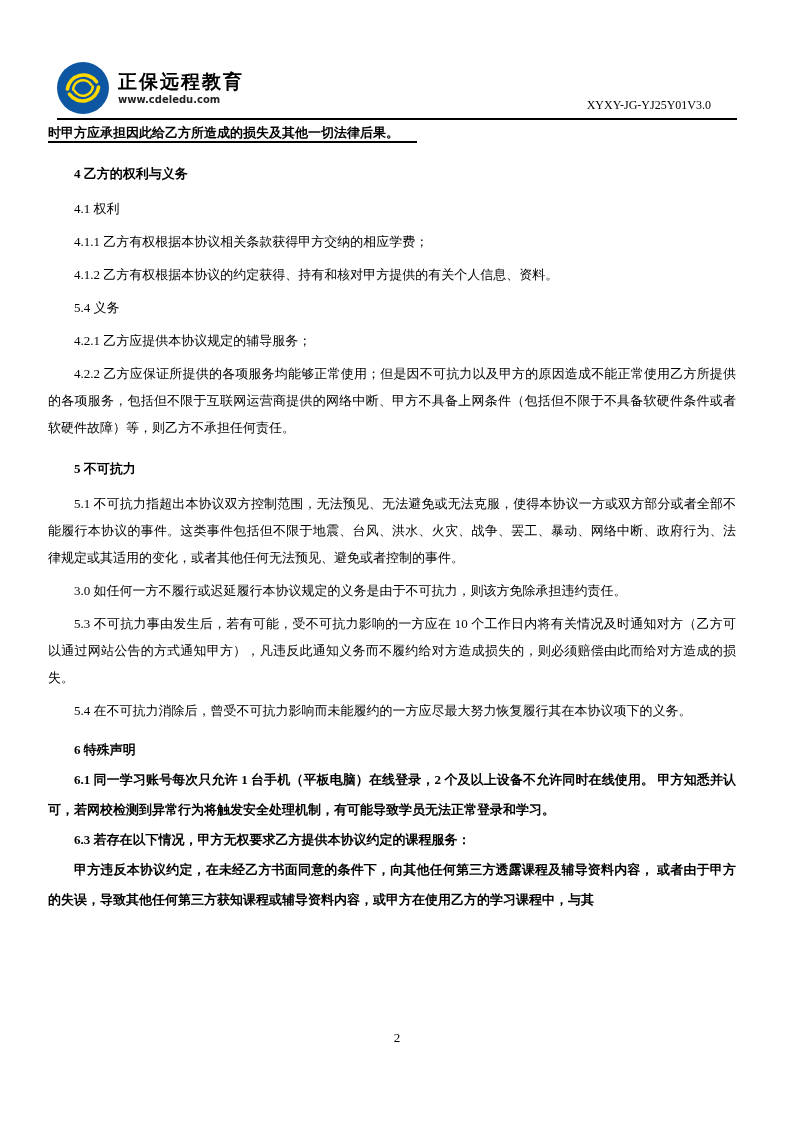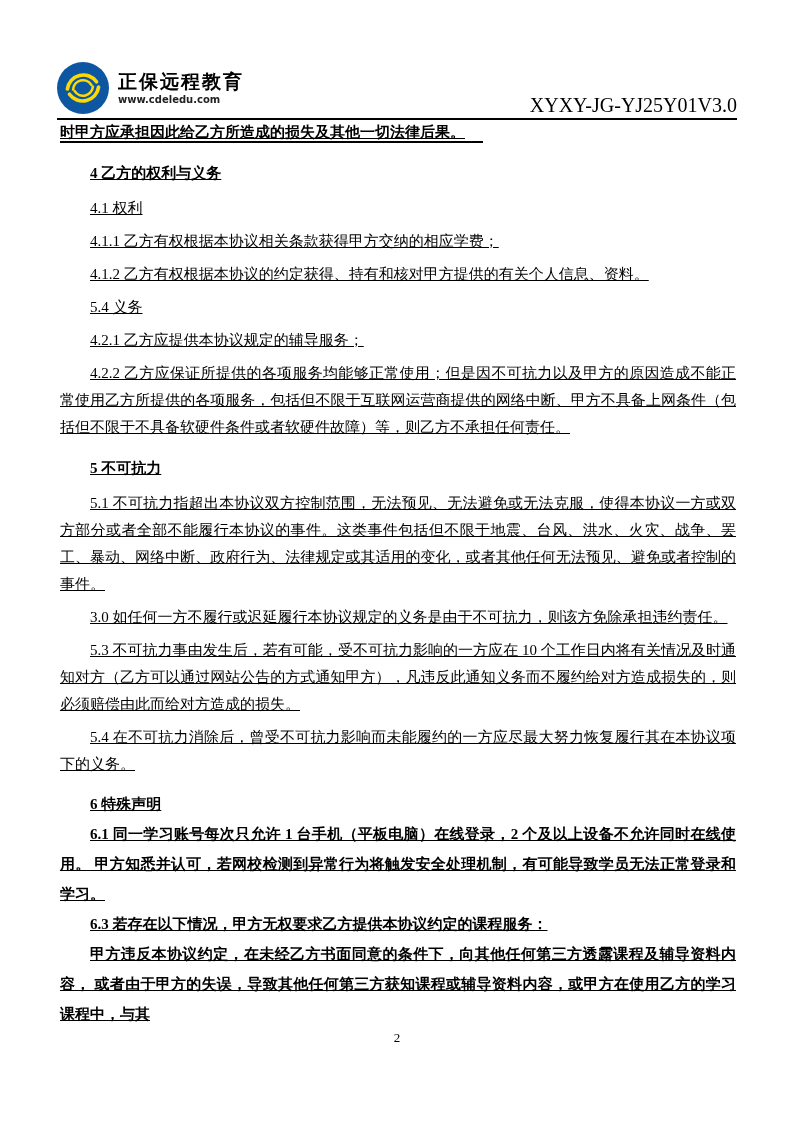--- a/index.html
+++ b/index.html
@@ -26,30 +26,30 @@
   .logo-title{
     font-family:"DejaVu Sans","Liberation Sans",sans-serif;
     font-size:19px;font-weight:bold;letter-spacing:2px;line-height:22px;
   }
   .logo-url{
     font-family:"DejaVu Sans","Liberation Sans",sans-serif;
     font-size:10px;font-weight:bold;color:#222;line-height:15px;
   }
   .doc-code{
     margin-left:auto;
-    font-size:20px;
+    margin-right:26px;
+    font-size:12px;
     line-height:16px;
     padding-bottom:1px;
   }
   
   .content{
-    position:absolute;left:60px;right:58px;top:119px;
-    font-size:15px;
+    position:absolute;left:48px;right:58px;top:119px;
+    font-size:13px;
     text-align:justify;
-    text-decoration:underline;
   }
   .content p{margin:0;}
   .intro{
     font-weight:bold;
     line-height:27px;
     margin-bottom:0;
   }
   .intro span{
     border-bottom:2px solid #000;
     padding-right:18px;

